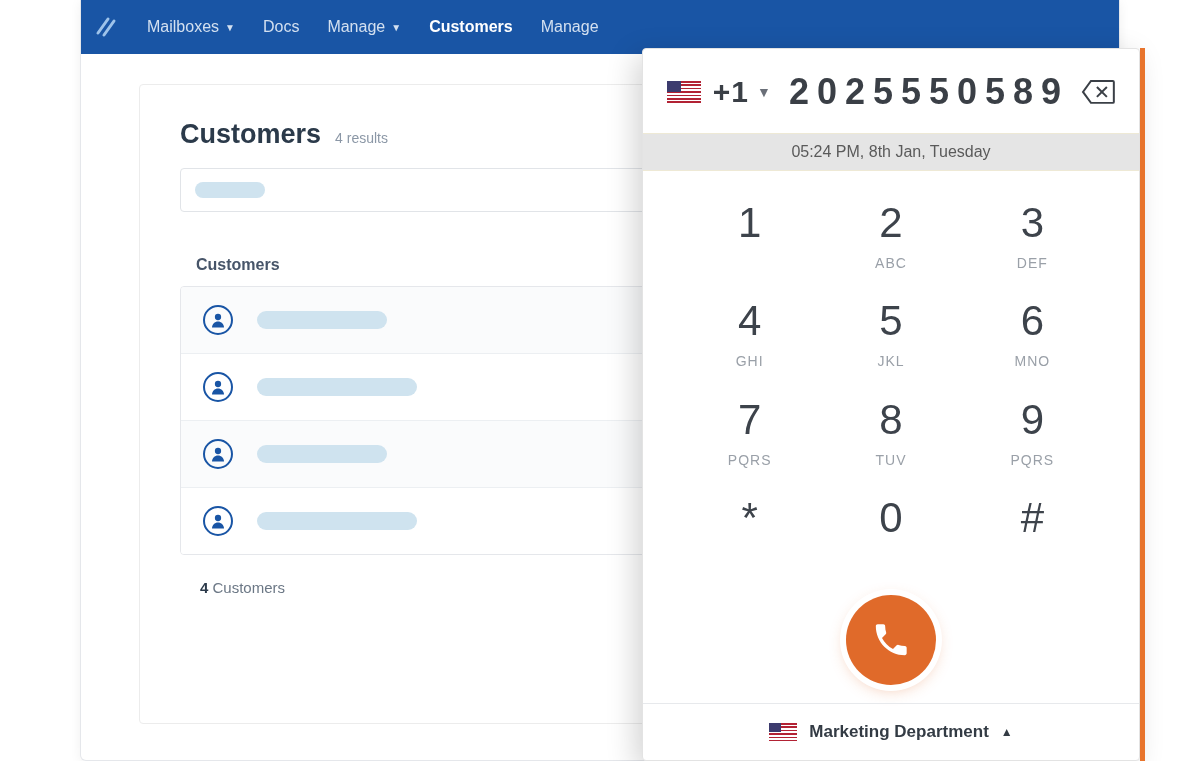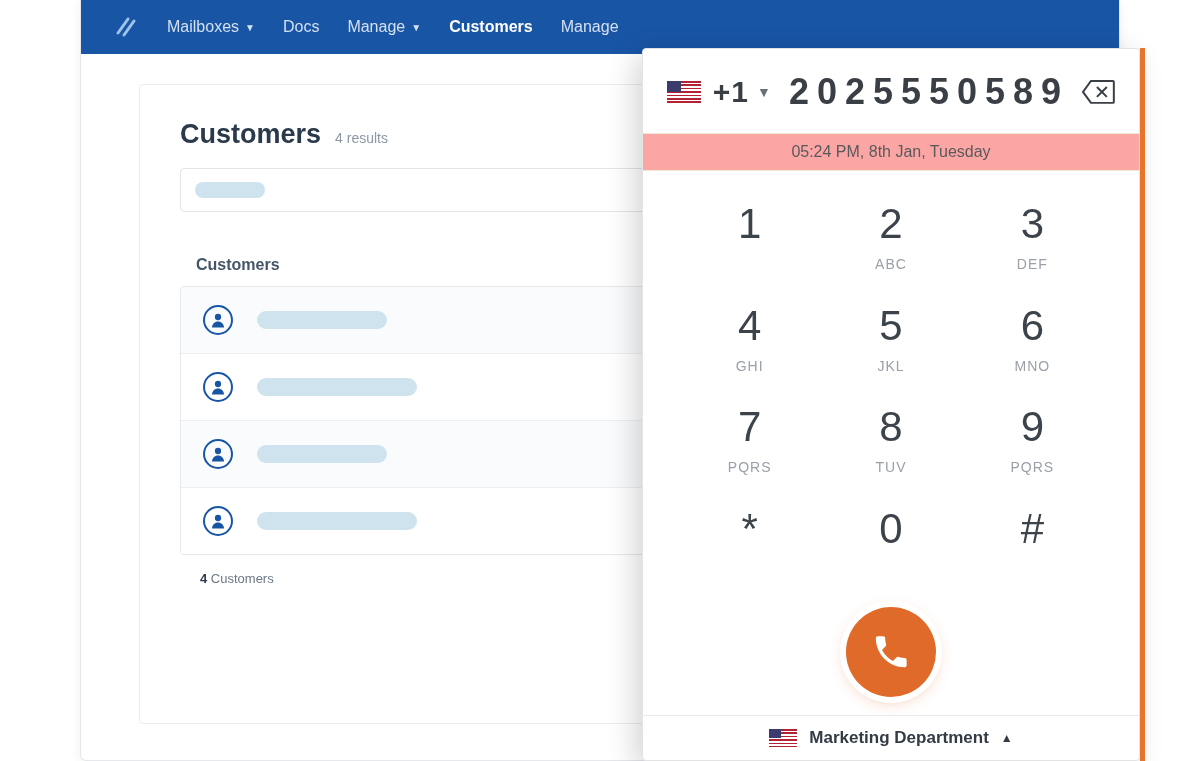--- a/index.html
+++ b/index.html
@@ -13,21 +13,21 @@
     width:1040px; height:761px;
     border:1px solid #e5e7eb;
     border-top:none;
     border-radius:0 0 6px 6px;
     box-shadow: 0 2px 12px rgba(0,0,0,0.06);
     background:#fff;
   }
   .topbar {
     height:54px; background:#1955a5;
     display:flex; align-items:center;
-    padding:0 32px;
+    padding:0 12px;
     gap:28px;
     border-radius:0;
   }
   .brand { width:26px; height:26px; display:flex; align-items:center; justify-content:center; }
   .nav-item {
     color:#d3e0f0; font-size:16px; font-weight:500;
     display:flex; align-items:center; gap:6px;
     cursor:pointer;
   }
   .nav-item.active { color:#fff; font-weight:700; }
@@ -64,21 +64,21 @@
   .row:last-child { border-bottom:none; }
   .row.alt { background:#fafbfc; }
   .avatar {
     width:30px; height:30px; border:2px solid #1955a5; border-radius:50%;
     display:flex; align-items:center; justify-content:center;
   }
   .avatar svg { width:18px; height:18px; }
   .name-pill { height:18px; border-radius:10px; background:#cfe3ef; }
   .name-pill.a { width:130px; }
   .name-pill.b { width:160px; }
-  .footer-count { margin:16px 0 0 20px; font-size:13px; color:#6b7785; }
+  .footer-count { margin:24px 0 0 20px; font-size:15px; color:#6b7785; }
   .footer-count .num { color:#2b3a4a; font-weight:600; }
 
   
   .dialer {
     position:absolute;
     right:60px; top:48px;
     width:498px; height:713px;
     background:#fff;
     border:1px solid #e3e3e3;
     border-radius:4px;
@@ -115,21 +115,21 @@
   .dial-number {
     flex:1;
     font-size:36px; font-weight:700; color:#3a3f46;
     letter-spacing:8px;
     white-space:nowrap;
   }
   .backspace {
     width:34px; height:30px;
   }
   .time-banner {
-    background:#fca5a5;
+    background:#e5e5e5;
     text-align:center;
     font-size:16px; color:#5a5a5a;
     padding:9px 0;
     border-top:1px solid #eee9d5;
     border-bottom:1px solid #eee9d5;
   }
   .keypad {
     flex:1;
     display:grid;
     grid-template-columns:repeat(3,1fr);
@@ -148,21 +148,21 @@
     width:90px; height:90px; border-radius:50%;
     background:#e06a2a;
     display:flex; align-items:center; justify-content:center;
     box-shadow:0 0 0 6px #fff, 0 4px 16px rgba(224,106,42,0.4);
   }
   .call-btn svg { width:40px; height:40px; fill:#fff; }
   .dept-row {
     border-top:1px solid #e7e9ec;
     display:flex; align-items:center; justify-content:center;
     gap:12px;
-    padding:12px 0;
+    padding:18px 0;
     flex-shrink:0;
   }
   .dept-row .flag { width:28px; height:18px; }
   .dept-label { font-size:17px; font-weight:700; color:#333b44; }
   .caret-up { font-size:12px; color:#333b44; }
 </style>
 </head>
 <body>
 
 <div class="app">

